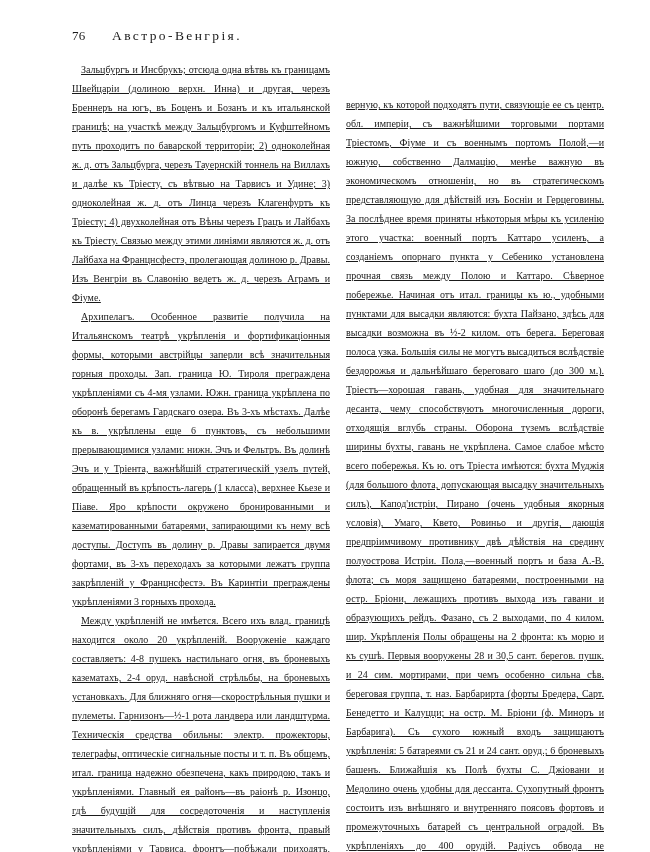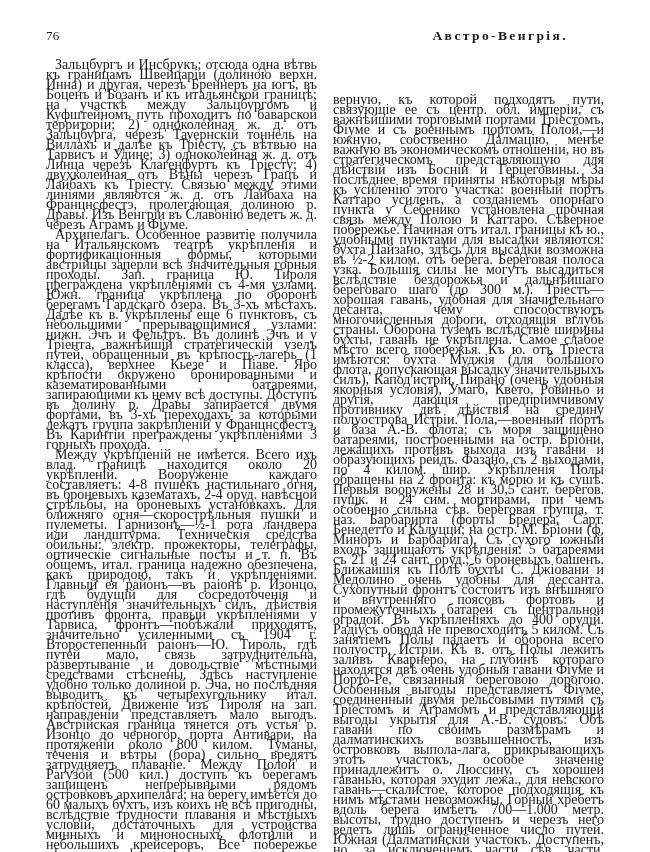--- a/index.html
+++ b/index.html
@@ -12,55 +12,56 @@
     height: 852px;
     font-family: "Liberation Serif", serif;
     color: #1a1a1a;
     overflow: hidden;
   }
   .page {
     position: relative;
     width: 650px;
     height: 852px;
     box-sizing: border-box;
-    padding: 28px 46px 20px 46px;
+    padding: 28px 46px 20px 72px;
   }
   .header {
     display: flex;
     align-items: baseline;
     height: 22px;
     margin-bottom: 10px;
   }
   .folio {
     font-size: 13px;
     width: 40px;
     text-align: left;
     letter-spacing: 0.2px;
   }
   .running-title {
     flex: 1;
-    text-align: right;
+    text-align: left;
     font-size: 13.5px;
-    font-weight: bold;
+    font-weight: normal;
     letter-spacing: 2.4px;
     padding-right: 36px;
   }
   .columns {
     display: flex;
     gap: 16px;
     height: 770px;
   }
   .col {
     width: 271px;
-    font-size: 14px;
-    line-height: 10px;
+    font-size: 10px;
+    line-height: 19px;
     text-align: justify;
     text-justify: inter-word;
     hyphens: manual;
     word-spacing: -0.1px;
+    text-decoration: underline;
   }
   .col p {
     margin: 0;
     text-indent: 9px;
   }
   .col p.noindent {
     text-indent: 0;
     margin-top: 35px;
   }
 </style>

